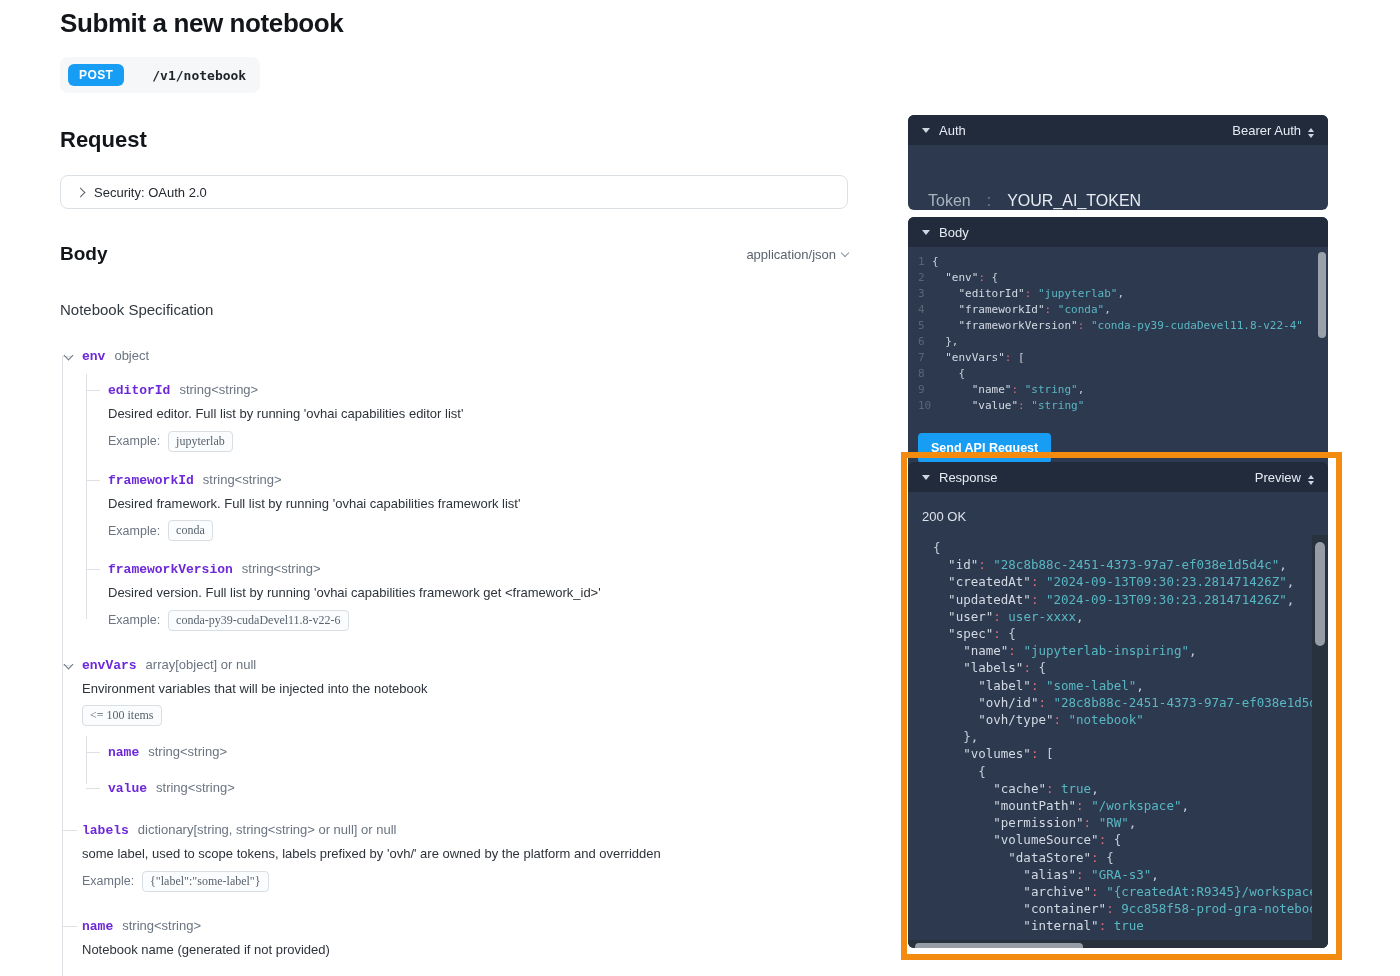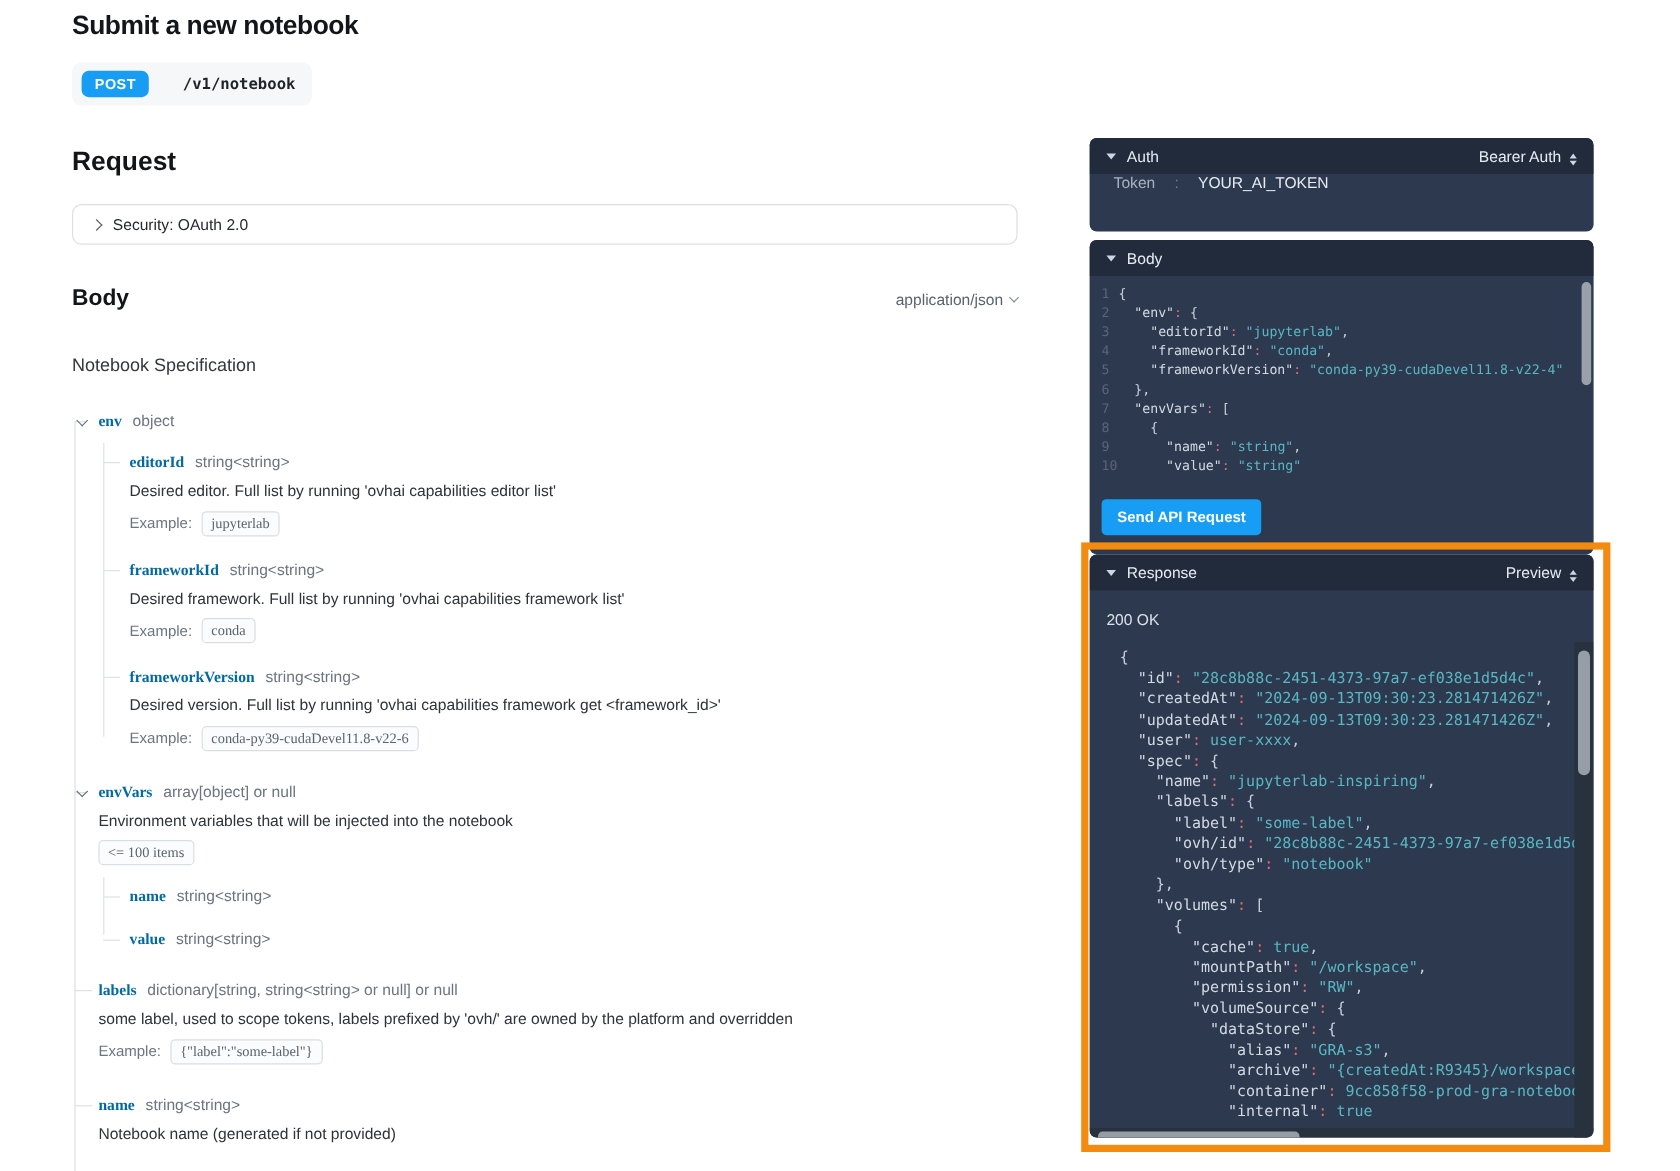--- a/index.html
+++ b/index.html
@@ -18,21 +18,21 @@
   *{box-sizing:border-box;margin:0;padding:0}
   body{
     width:1400px;height:976px;overflow:hidden;position:relative;
     background:#ffffff;
     font-family:"Liberation Sans","DejaVu Sans",sans-serif;
     color:var(--txt-dark);
   }
 
   
   .doc-col{position:absolute;left:60px;top:8px;width:788px}
-  h1.title{font-size:22px;font-weight:700;letter-spacing:-.4px;color:#121519}
+  h1.title{font-size:26px;font-weight:700;letter-spacing:-.4px;color:#121519}
   .endpoint{margin-top:18px;display:inline-flex;align-items:center;gap:28px;
     background:#f5f7f9;border-radius:8px;padding:7px 14px 7px 8px}
   .method-badge{background:var(--accent-blue);color:#fff;font-weight:700;font-size:12px;
     letter-spacing:.4px;padding:4px 11px;border-radius:6px}
   .endpoint-path{font-family:"DejaVu Sans Mono","Liberation Mono",monospace;
     font-size:13px;font-weight:700;color:#1f2328}
   h2.req{margin-top:34px;font-size:22px;font-weight:700;color:#121519}
   .accordion{margin-top:22px;height:34px;border:1px solid #dbe0e5;border-radius:8px;
     display:flex;align-items:center;gap:10px;padding:0 16px;font-size:13px;color:#24292f;cursor:pointer}
   .accordion + .accordion{margin-top:10px}
@@ -47,21 +47,21 @@
 
   
   .schema-tree{position:relative;margin-top:30px;margin-left:2px;font-size:13px}
   .schema-tree::before{content:'';position:absolute;left:0;top:8px;bottom:-120px;width:1px;background:var(--line-gray)}
   .f-top{position:relative;padding-left:20px;margin-bottom:26px}
   .frow{position:relative;display:flex;align-items:baseline;gap:9px}
   .f-top > .frow::before{content:'';position:absolute;left:-20px;top:8px;width:10px;height:1px;background:var(--line-gray)}
   .f-top.plain > .frow::before{width:15px}
   .caret{position:absolute;left:-17px;top:4px;width:7px;height:7px;
     border-right:1.5px solid #6b7480;border-bottom:1.5px solid #6b7480;transform:rotate(45deg);cursor:pointer}
-  .fname{font-family:Liberation Serif, serif;font-weight:700;font-size:13px;color:#0369a1}
+  .fname{font-family:Liberation Mono, monospace;font-weight:700;font-size:13px;color:#6d28d9}
   .ftype{font-size:13px;color:var(--txt-gray)}
   .fdesc{margin-top:7px;font-size:13px;color:#2d333a;line-height:1.35}
   .ex-row{margin-top:8px;display:flex;align-items:center;gap:8px}
   .ex-label{font-size:12.5px;color:var(--txt-gray)}
   .badge{display:inline-block;font-family:Liberation Serif, serif;font-size:12px;
     color:#59636e;background:#fbfcfd;border:1px solid #d9dee3;border-radius:4px;padding:2px 7px}
   .children{position:relative;margin-left:4px;padding-left:22px;margin-top:18px}
   .children::before{content:'';position:absolute;left:0;top:-8px;bottom:12px;width:1px;background:var(--line-gray)}
   .f-child{position:relative;margin-bottom:20px}
   .f-child:last-child{margin-bottom:0}
@@ -73,21 +73,21 @@
   .panel-h{background:var(--panel-header);height:30px;display:flex;align-items:center;
     padding:0 14px;gap:9px;color:#e7ecf3;font-size:13px}
   .tri-down{width:0;height:0;border-left:4px solid transparent;border-right:4px solid transparent;
     border-top:5px solid #cfd6e0;flex:none}
   .panel-h .right{margin-left:auto;display:flex;align-items:flex-end;gap:7px;cursor:pointer}
   .updown{display:flex;flex-direction:column;gap:2px}
   .updown i{display:block;width:0;height:0;border-left:3.5px solid transparent;border-right:3.5px solid transparent}
   .updown i.u{border-bottom:4px solid #cfd6e0}
   .updown i.d{border-top:4px solid #cfd6e0}
 
-  .token-row{height:48px;display:flex;align-items:flex-start;padding:0 20px;font-size:13px}
+  .token-row{height:65px;display:flex;align-items:flex-end;padding:0 20px;font-size:16px}
   .token-label{color:#a9b2bf}
   .token-sep{color:#77808f;margin:0 16px}
   .token-value{color:#e7ecf3}
 
   .code-area{position:relative;padding:7px 0 9px}
   .cl{display:flex;line-height:16px;font-family:"DejaVu Sans Mono","Liberation Mono",monospace;font-size:11px}
   .ln{width:24px;padding-left:10px;color:#5a6578;flex:none}
   .lc{white-space:pre}
   .vthumb{position:absolute;right:2px;top:5px;width:8px;height:86px;background:#9aa1ab;border-radius:4px;cursor:pointer}
   .send-row{padding:10px 10px 16px}

